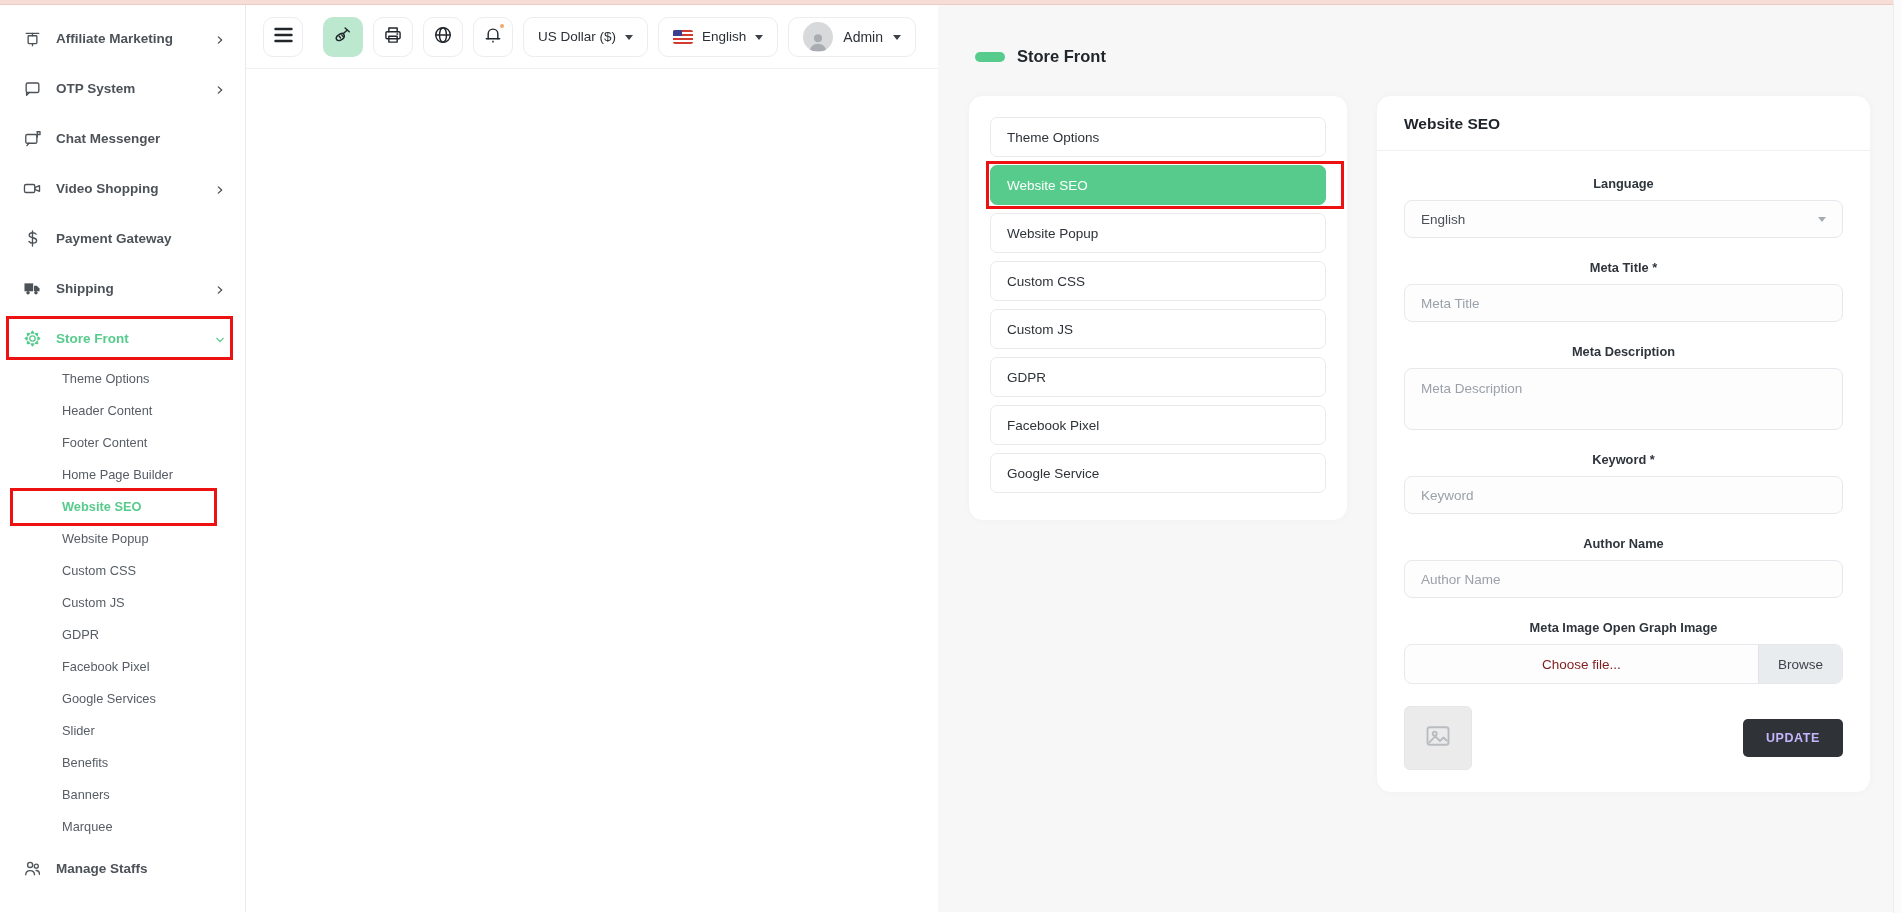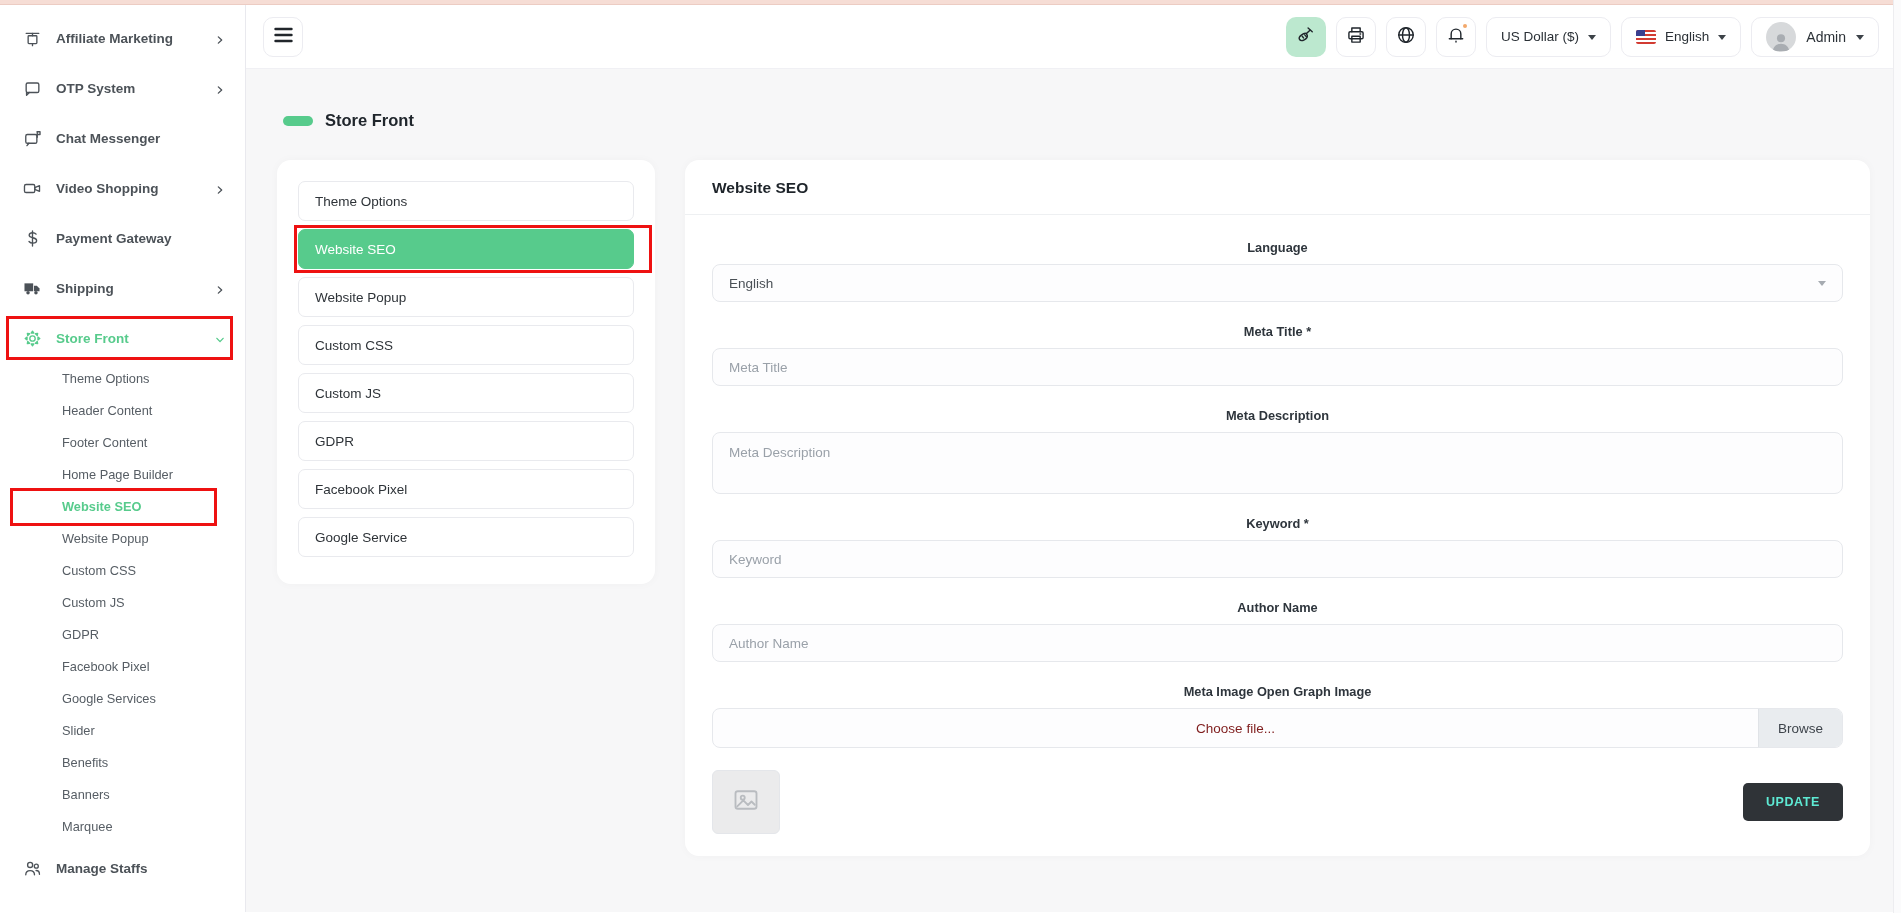--- a/index.html
+++ b/index.html
@@ -28,21 +28,21 @@
   .nav-item.active{color:var(--accent);}
   .nav-item.active .icon{color:var(--accent);}
   .chev{width:10px;height:10px;flex:none;color:#4c5258;}
   .nav-item.active .chev{color:var(--accent);}
   .nav-sub{height:32px;line-height:32px;padding-left:62px;font-size:12.8px;color:#565d64;cursor:pointer;position:relative;white-space:nowrap;}
   .nav-sub.active{color:var(--accent);font-weight:700;}
   .red-main::after{content:"";position:absolute;left:6px;right:12px;top:3px;bottom:3px;border:3px solid var(--red);pointer-events:none;}
   .red-sub::after{content:"";position:absolute;left:10px;right:28px;top:-3px;bottom:-3px;border:3px solid var(--red);pointer-events:none;}
 
   
-  .main{flex:1;display:flex;flex-direction:column;min-width:0;}
+  .main{flex:1;display:flex;min-width:0;}
   .header{height:64px;background:#fff;border-bottom:1px solid #f0f0f4;display:flex;align-items:center;padding:0 22px 0 17px;gap:10px;}
   .icon-btn{width:40px;height:40px;border:1px solid var(--border);border-radius:10px;background:#fff;display:flex;align-items:center;justify-content:center;color:#20262c;cursor:pointer;position:relative;flex:none;}
   .icon-btn.green{background:var(--accent-soft);border:none;}
   .icon-btn .dot{position:absolute;top:6px;right:8px;width:4px;height:4px;border-radius:50%;background:#f2a86b;}
   .header .spacer{flex:1;}
   .pill{height:40px;border:1px solid var(--border);border-radius:10px;background:#fff;display:flex;align-items:center;gap:9px;padding:0 14px;font-size:13.5px;color:#2a3036;cursor:pointer;flex:none;}
   .caret{width:0;height:0;border-left:4px solid transparent;border-right:4px solid transparent;border-top:5px solid #3c4248;margin-top:1px;}
   .flag{width:20px;height:14px;border-radius:2px;overflow:hidden;flex:none;display:block;}
   .avatar{width:30px;height:30px;border-radius:50%;background:#d7d9db;display:flex;align-items:flex-end;justify-content:center;overflow:hidden;flex:none;}
   .admin-label{font-weight:400;font-size:14px;}
@@ -66,21 +66,21 @@
   .f-label{display:block;font-size:12.8px;font-weight:700;color:#2e353c;margin-bottom:9px;}
   .control{min-height:38px;border:1px solid var(--field-border);border-radius:8px;background:#fdfdfe;display:flex;align-items:center;padding:0 16px;font-size:13.5px;color:var(--placeholder);width:100%;}
   .control.select{justify-content:space-between;color:#4a5056;cursor:pointer;}
   .control.select .sel-caret{border-top-color:#a6abb1;}
   .control.area{height:62px;align-items:flex-start;padding-top:12px;}
   .control.file{padding:0;height:40px;overflow:hidden;cursor:pointer;}
   .file-text{flex:1;padding:0 16px;color:#7f1d1d;}
   .browse{height:100%;display:flex;align-items:center;padding:0 19px;background:#e9ecef;border-left:1px solid #e0e3e7;color:#3e444b;font-size:13.5px;cursor:pointer;}
   .thumb-row{display:flex;align-items:center;justify-content:space-between;margin-top:16px;}
   .thumb{width:68px;height:64px;border:1px solid #e4e6ea;border-radius:6px;background:#ebebec;display:flex;align-items:center;justify-content:center;color:#b9bcc0;}
-  .update-btn{background:var(--dark-btn);color:#5eead4;font-weight:700;font-size:12.5px;letter-spacing:.6px;border:none;border-radius:5px;padding:12px 23px;cursor:pointer;font-family:inherit;}
+  .update-btn{background:var(--dark-btn);color:#c4b5fd;font-weight:700;font-size:12.5px;letter-spacing:.6px;border:none;border-radius:5px;padding:12px 23px;cursor:pointer;font-family:inherit;}
   .scroll-edge{position:fixed;top:0;right:0;width:8px;height:100%;background:#fbfbfc;border-left:1px solid #ededf0;}
 </style>
 </head>
 <body>
 
 <div class="top-strip"></div>
 
 <div class="app">
   <nav class="sidebar" id="sidebar">
       <div class="nav-item">

